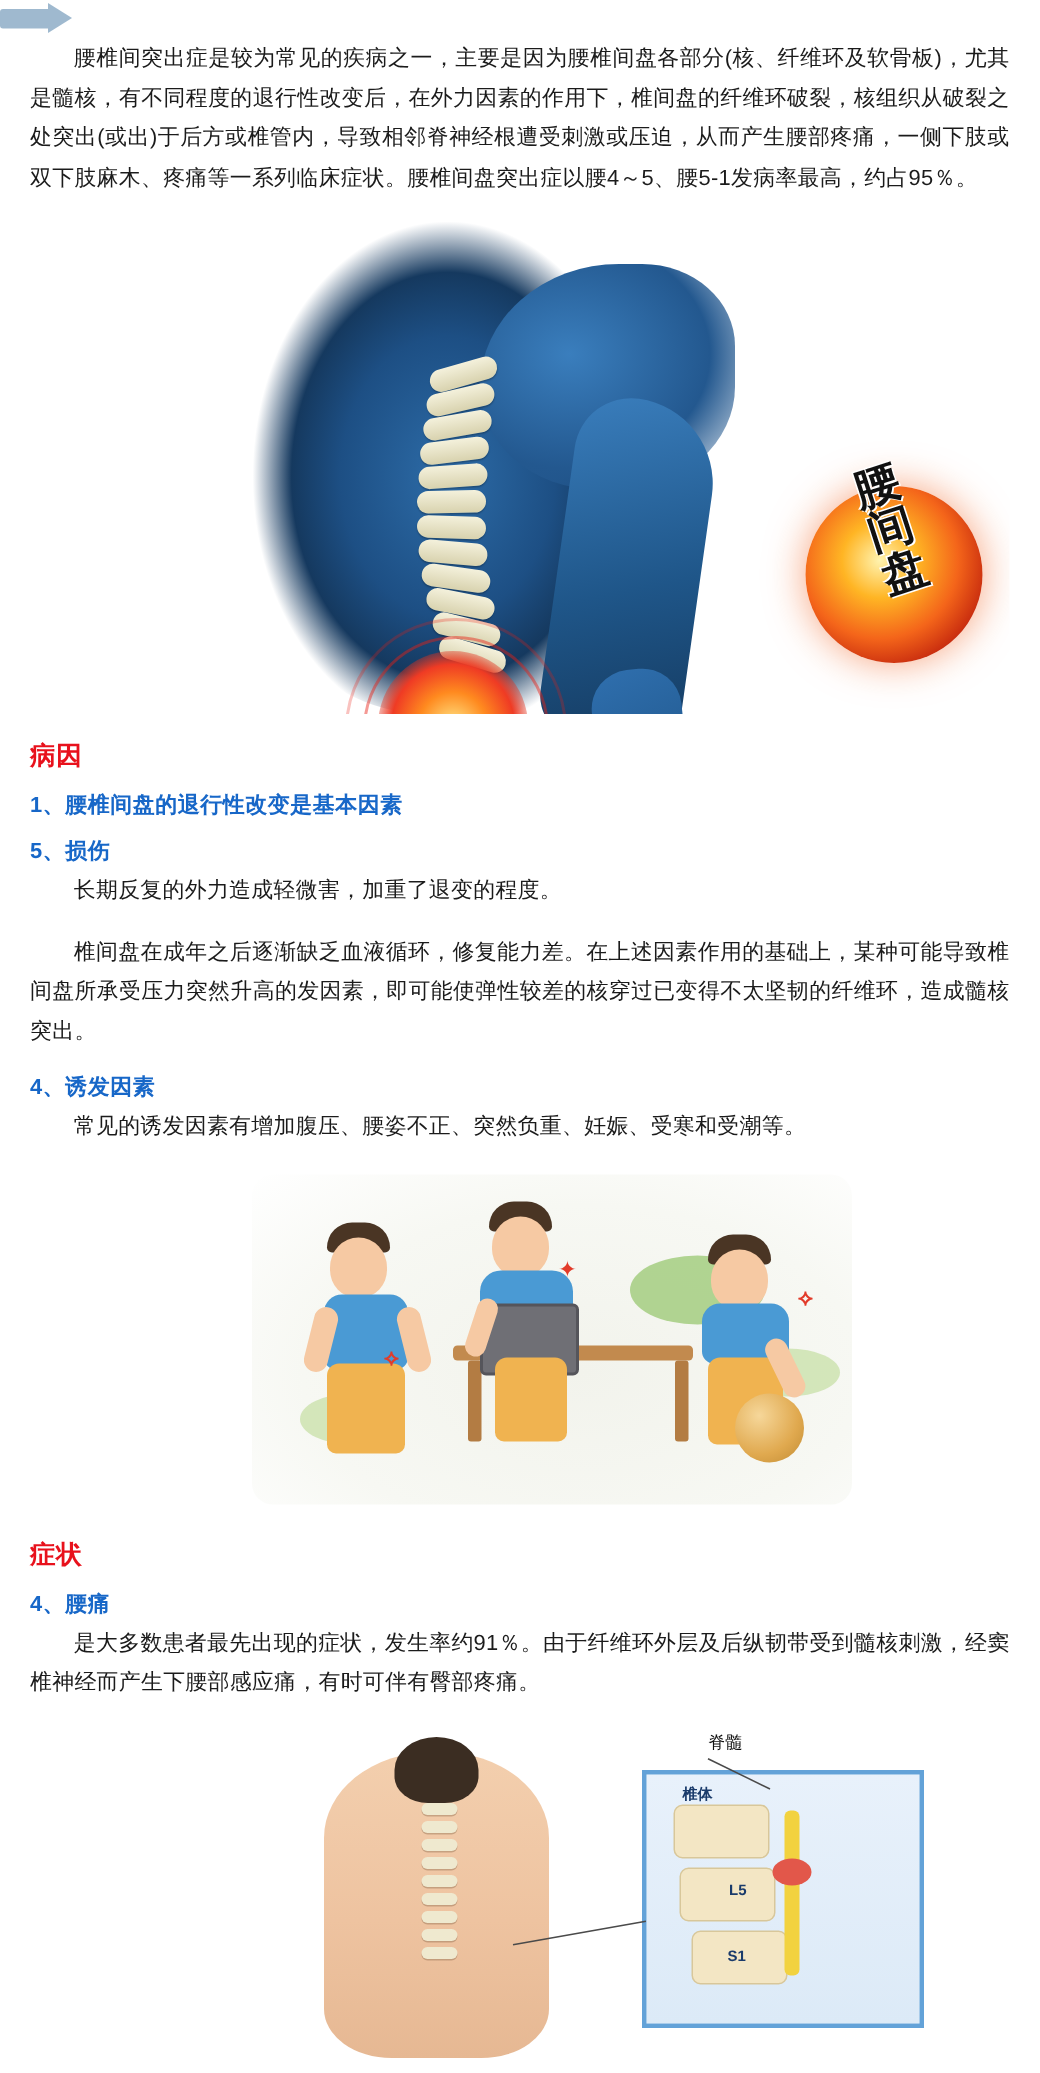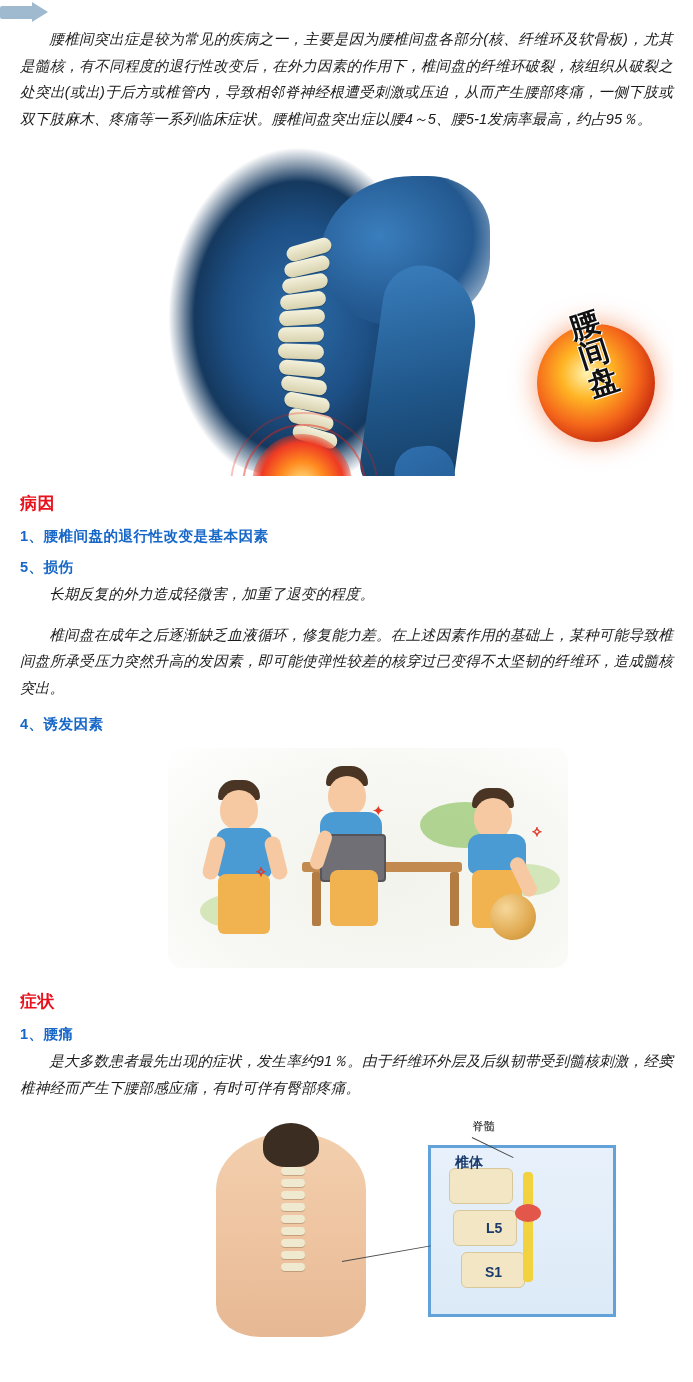--- a/index.html
+++ b/index.html
@@ -50,21 +50,20 @@
     padding: 26px 20px 0 20px;
   }
   p.body-text {
     margin: 0 0 14px 0;
     font-size: 14.6px;
     line-height: 1.82;
     text-align: justify;
     text-indent: 2em;
     letter-spacing: 0.2px;
     color: #1b1b1b;
-    font-style: italic;
   }
   h2.section-head {
     margin: 16px 0 8px 0;
     font-size: 17px;
     font-weight: bold;
     color: #e8111c;
     letter-spacing: 0.5px;
   }
   h3.sub-head {
     margin: 12px 0 4px 0;
@@ -345,21 +344,21 @@
     transform-origin: left center;
   }
   .anno {
     position: absolute;
     font-size: 11.5px;
     color: #111;
     white-space: nowrap;
   }
   .anno-in {
     position: absolute;
-    font-size: 14px;
+    font-size: 10px;
     color: #1a3b6b;
     white-space: nowrap;
     font-weight: bold;
   }
 </style>
 </head>
 <body>
 
 <div class="page">
 
@@ -408,20 +407,21 @@
     <h2 class="section-head">病因</h2>
 
     <h3 class="sub-head">1、腰椎间盘的退行性改变是基本因素</h3>
 
     <h3 class="sub-head">5、损伤</h3>
     <p class="body-text">长期反复的外力造成轻微害，加重了退变的程度。</p>
 
     <p class="body-text">椎间盘在成年之后逐渐缺乏血液循环，修复能力差。在上述因素作用的基础上，某种可能导致椎间盘所承受压力突然升高的发因素，即可能使弹性较差的核穿过已变得不太坚韧的纤维环，造成髓核突出。</p>
 
     <h3 class="sub-head">4、诱发因素</h3>
+    <p class="body-text">常见的诱发因素有增加腹压、腰姿不正、突然负重、妊娠、受寒和受潮等。</p>
 
     <div class="figure fig-cartoon">
       <div class="cartoon-canvas"></div>
       <div class="bush" style="left:180px; top:150px; width:70px; height:34px;"></div>
       <div class="bush" style="left:400px; top:58px;  width:90px; height:46px; background:#a9cf86;"></div>
       <div class="bush" style="left:470px; top:120px; width:70px; height:32px;"></div>
 
       <div class="table-top"></div>
       <div class="table-leg" style="left:292px; top:128px;"></div>
       <div class="table-leg" style="left:430px; top:128px;"></div>
@@ -452,21 +452,21 @@
         <div class="shirt" style="left:448px; top:90px; width:58px; height:40px;"></div>
         <div class="pants" style="left:452px; top:126px; width:50px; height:58px;"></div>
         <div class="limb" style="left:496px; top:112px; width:15px; height:42px; transform:rotate(-26deg);"></div>
         <div class="ball"></div>
         <div class="pain-mark" style="left:512px; top:78px;">⟡</div>
       </div>
     </div>
 
     <h2 class="section-head">症状</h2>
 
-    <h3 class="sub-head">1、腰痛</h3>
+    <h3 class="sub-head">4、腰痛</h3>
     <p class="body-text">是大多数患者最先出现的症状，发生率约91％。由于纤维环外层及后纵韧带受到髓核刺激，经窦椎神经而产生下腰部感应痛，有时可伴有臀部疼痛。</p>
 
     <div class="figure fig-back">
       <div class="back-body"></div>
       <div class="back-head"></div>
       <div class="back-spine">
         <i style="top:0px;"></i>
           <i style="top:12px;"></i>
           <i style="top:24px;"></i>
         <i style="top:36px;"></i>

